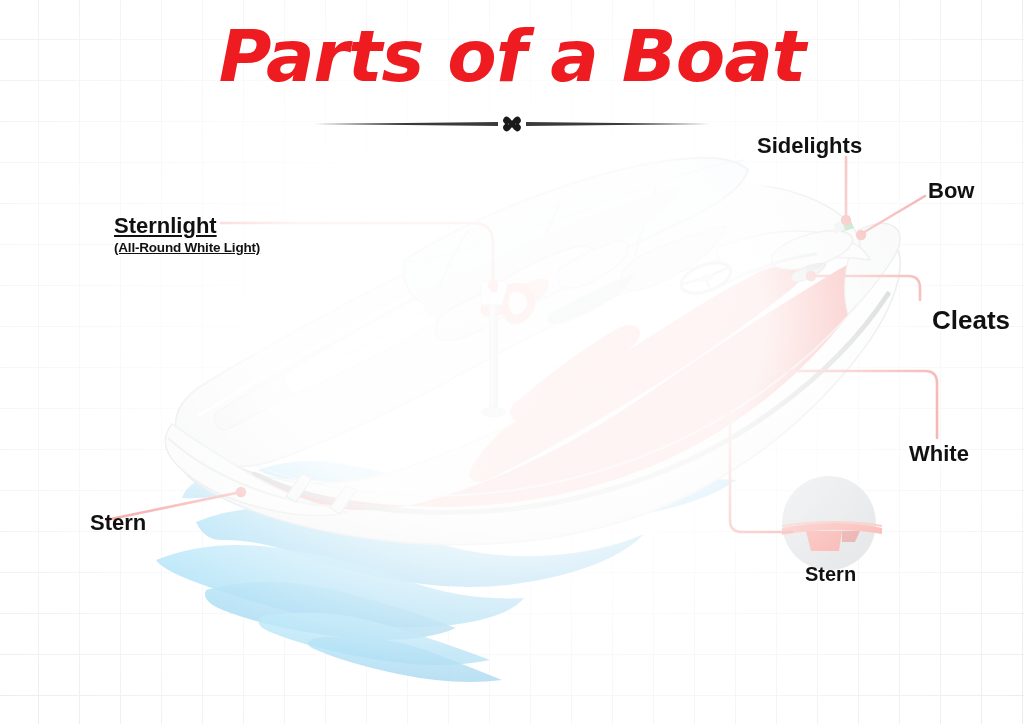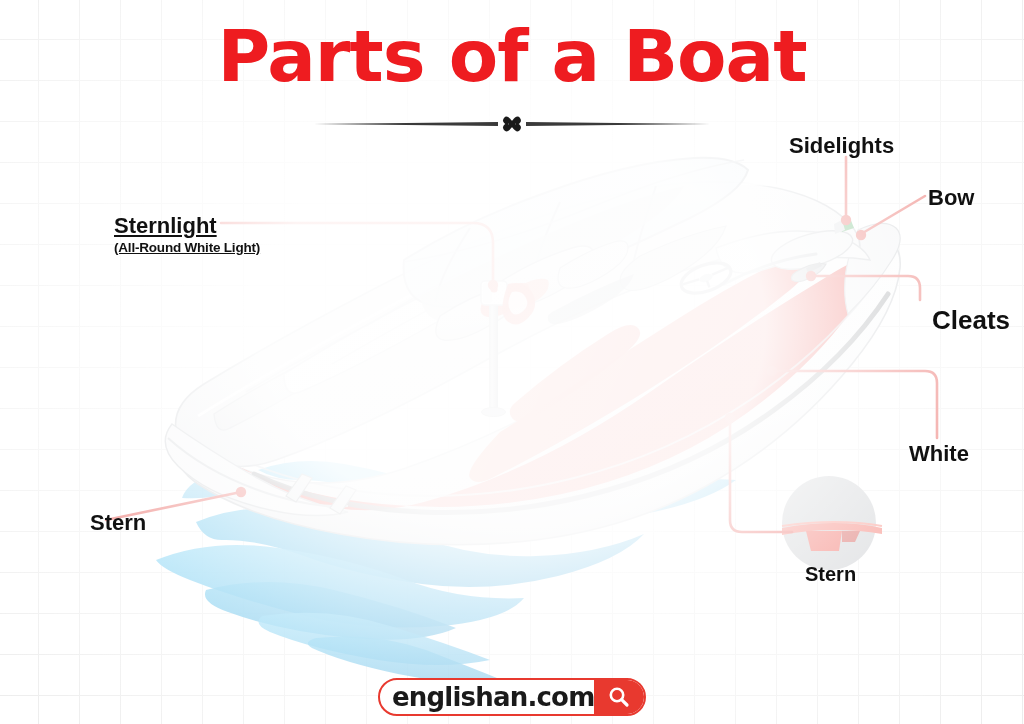--- a/index.html
+++ b/index.html
@@ -31,20 +31,21 @@
   
   #title {
     position:absolute; top:18px; left:0; width:1024px;
     text-align:center;
     font-size:72px;
     font-weight:bold;
     letter-spacing:-1px;
     color:#EE1C20;
     line-height:1.08;
     font-family:"DejaVu Sans","Liberation Sans",sans-serif;
+    font-style:italic;
   }
   #divider {
     position:absolute; top:112px; left:312px; width:400px; height:24px;
   }
 
   
   .label {
     position:absolute;
     font-weight:bold;
     color:#111111;
@@ -53,22 +54,22 @@
   }
   .label .sub {
     display:block;
     font-size:13.5px;
     font-weight:bold;
     color:#111;
     margin-top:1px;
     letter-spacing:-0.2px;
   }
   #lbl-sternlight { left:114px; top:213px; font-size:22px; text-align:left;text-decoration:underline;}
-  #lbl-sidelights { left:789px; top:133px; font-size:22px; }
-  #lbl-bow        { left:928px; top:185px; font-size:22px; }
+  #lbl-sidelights { left:757px; top:133px; font-size:22px; }
+  #lbl-bow        { left:928px; top:178px; font-size:22px; }
   #lbl-cleats     { left:932px; top:305px; font-size:26px; }
   #lbl-hull       { left:909px; top:441px; font-size:22px; }
   #lbl-keel       { left:805px; top:563px; font-size:20px; }
   #lbl-stern      { left:45px;  top:510px; font-size:22px;margin-left:45px; }
 
   
   #footer-logo {
     position:absolute; left:378px; top:678px;
     width:268px; height:38px;
     background:#ffffff;
@@ -378,23 +379,14 @@
   <div class="label" id="lbl-bow">Bow</div>
 
   <div class="label" id="lbl-cleats">Cleats</div>
 
   <div class="label" id="lbl-hull">White</div>
 
   <div class="label" id="lbl-keel">Stern</div>
 
   <div class="label" id="lbl-stern">Stern</div>
 
-  <div id="footer-logo">
-    <div class="brand">englishan.com</div>
-    <div class="search-btn">
-      <svg width="24" height="24" viewBox="0 0 24 24">
-        <circle cx="10" cy="10" r="6.2" fill="none" stroke="#ffffff" stroke-width="2.6"></circle>
-        <path d="M14.6 14.6 L20 20" stroke="#ffffff" stroke-width="3.2" stroke-linecap="round"></path>
-      </svg>
-    </div>
-  </div>
 
 </div>
 
 </body></html>

